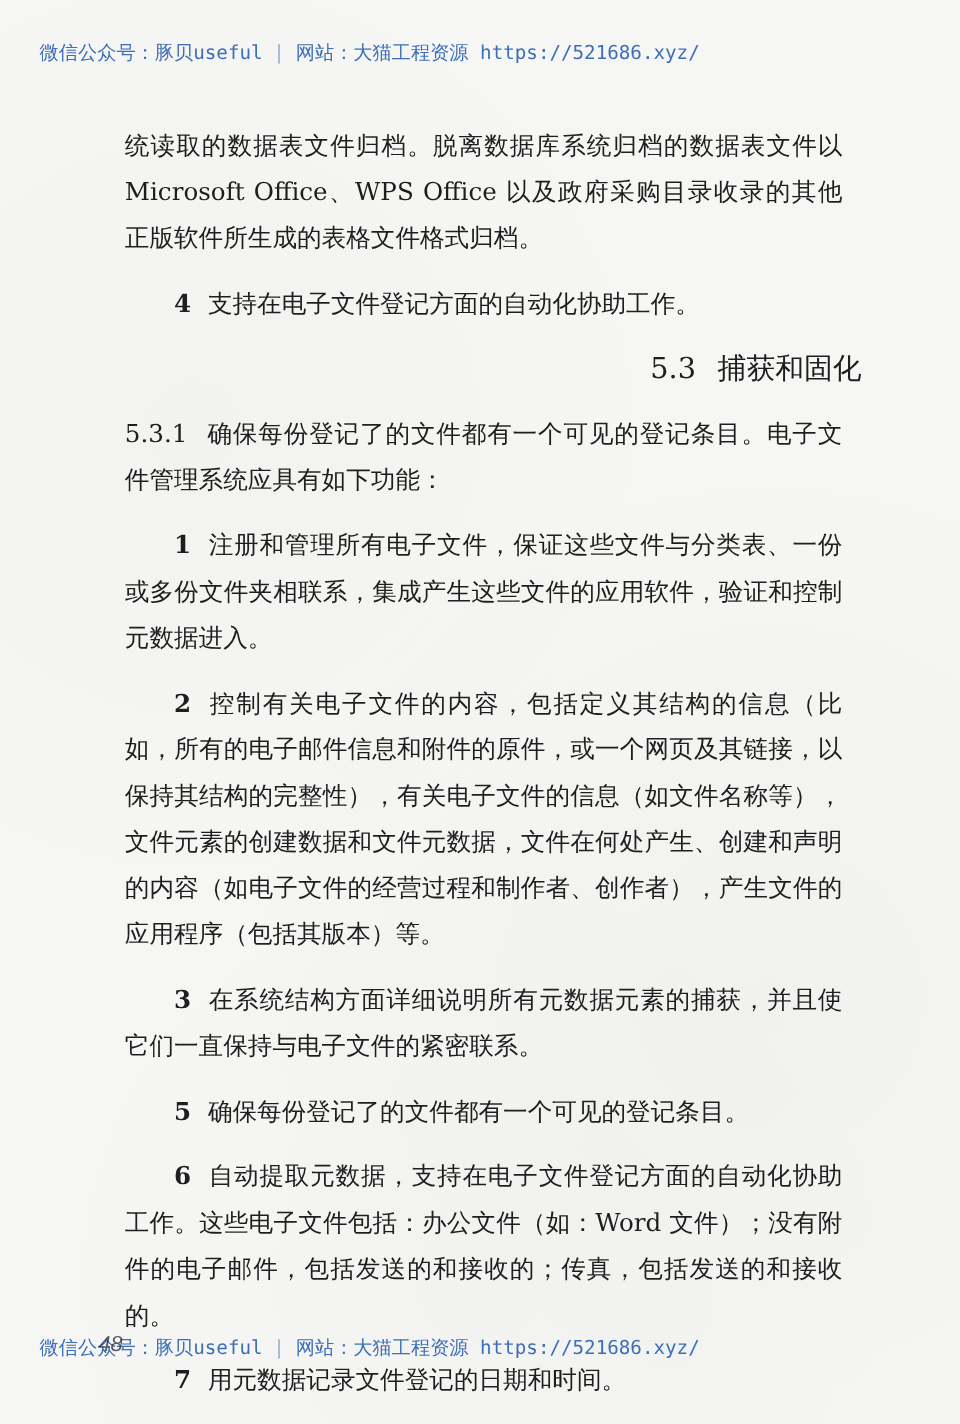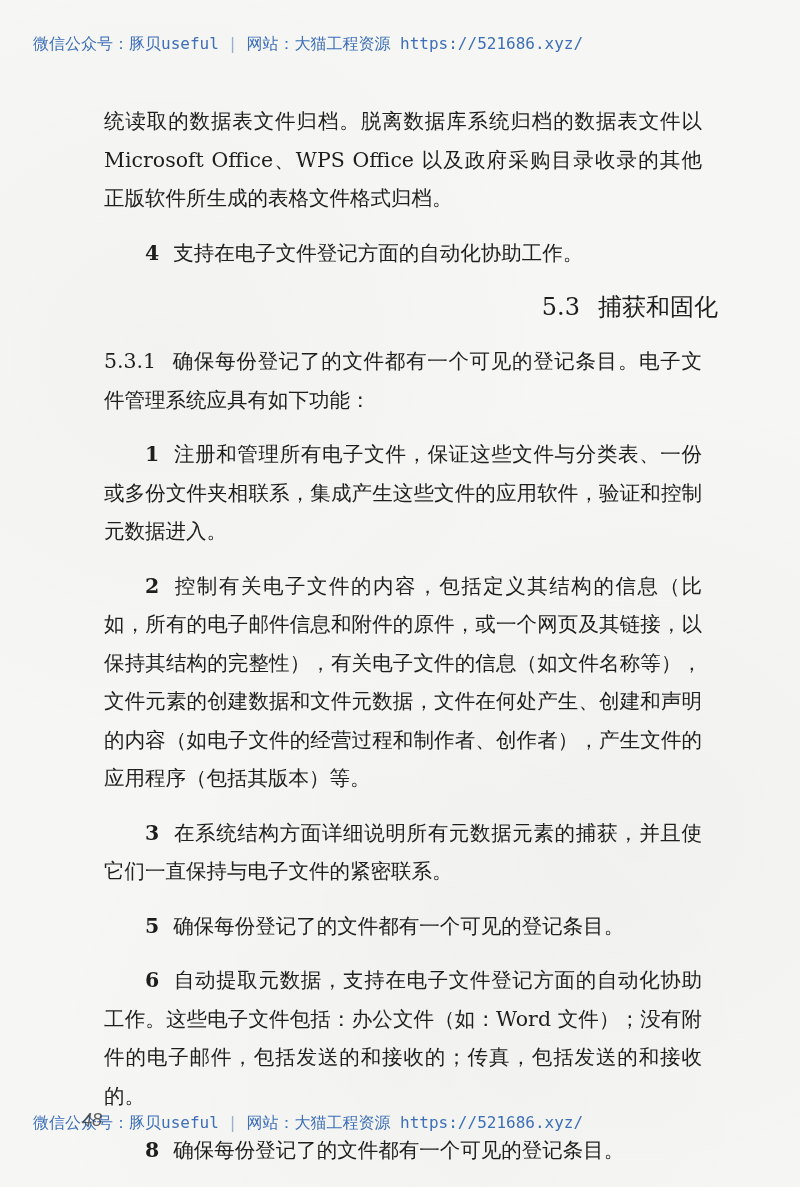--- a/index.html
+++ b/index.html
@@ -124,20 +124,23 @@
   <p class="para item">
     <span class="num">3</span><span>在系统结构方面详细说明所有元数据元素的捕获，并且使它们一直保持与电子文件的紧密联系。</span>
   </p>
   <p class="para item">
     <span class="num">5</span><span>确保每份登记了的文件都有一个可见的登记条目。</span>
   </p>
   <p class="para item">
     <span class="num">6</span><span>自动提取元数据，支持在电子文件登记方面的自动化协助工作。这些电子文件包括：办公文件（如：Word 文件）；没有附件的电子邮件，包括发送的和接收的；传真，包括发送的和接收的。</span>
   </p>
   <p class="para item">
+    <span class="num">7</span><span>用元数据记录文件登记的日期和时间。</span>
+  </p>
+  <p class="para item">
     <span class="num">8</span><span>确保每份登记了的文件都有一个可见的登记条目。</span>
   </p>
 </div>
 
 <div class="watermark bottom">
   <span>微信公众号：豚贝useful</span><span class="sep">|</span><span>网站：大猫工程资源 https://521686.xyz/</span>
 </div>
 
 <div class="page-number">48</div>
 

